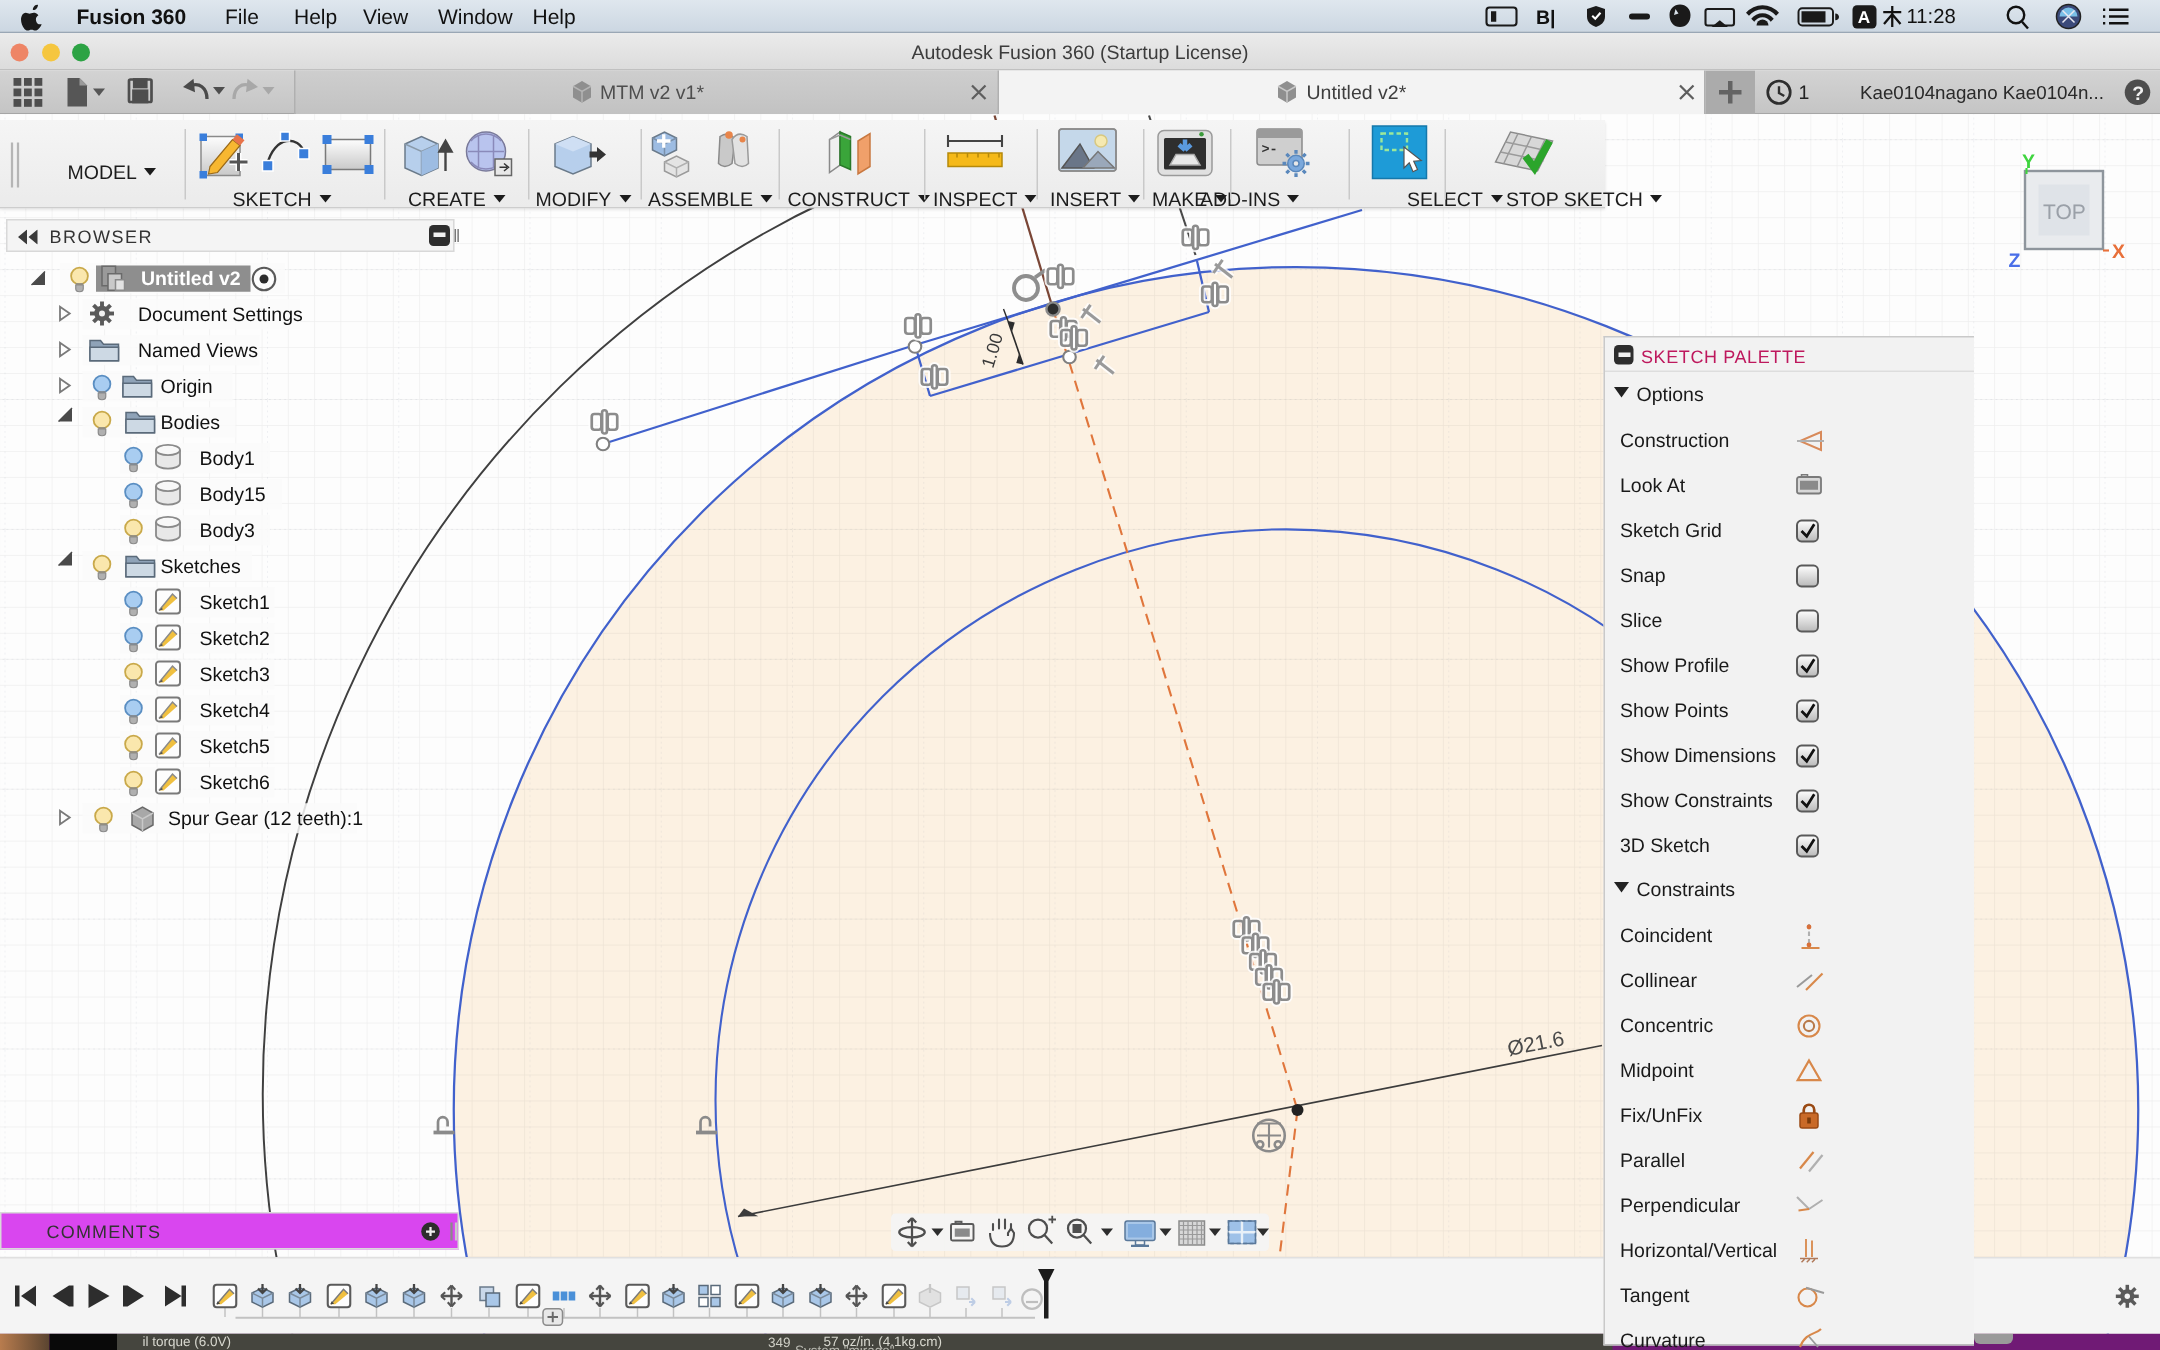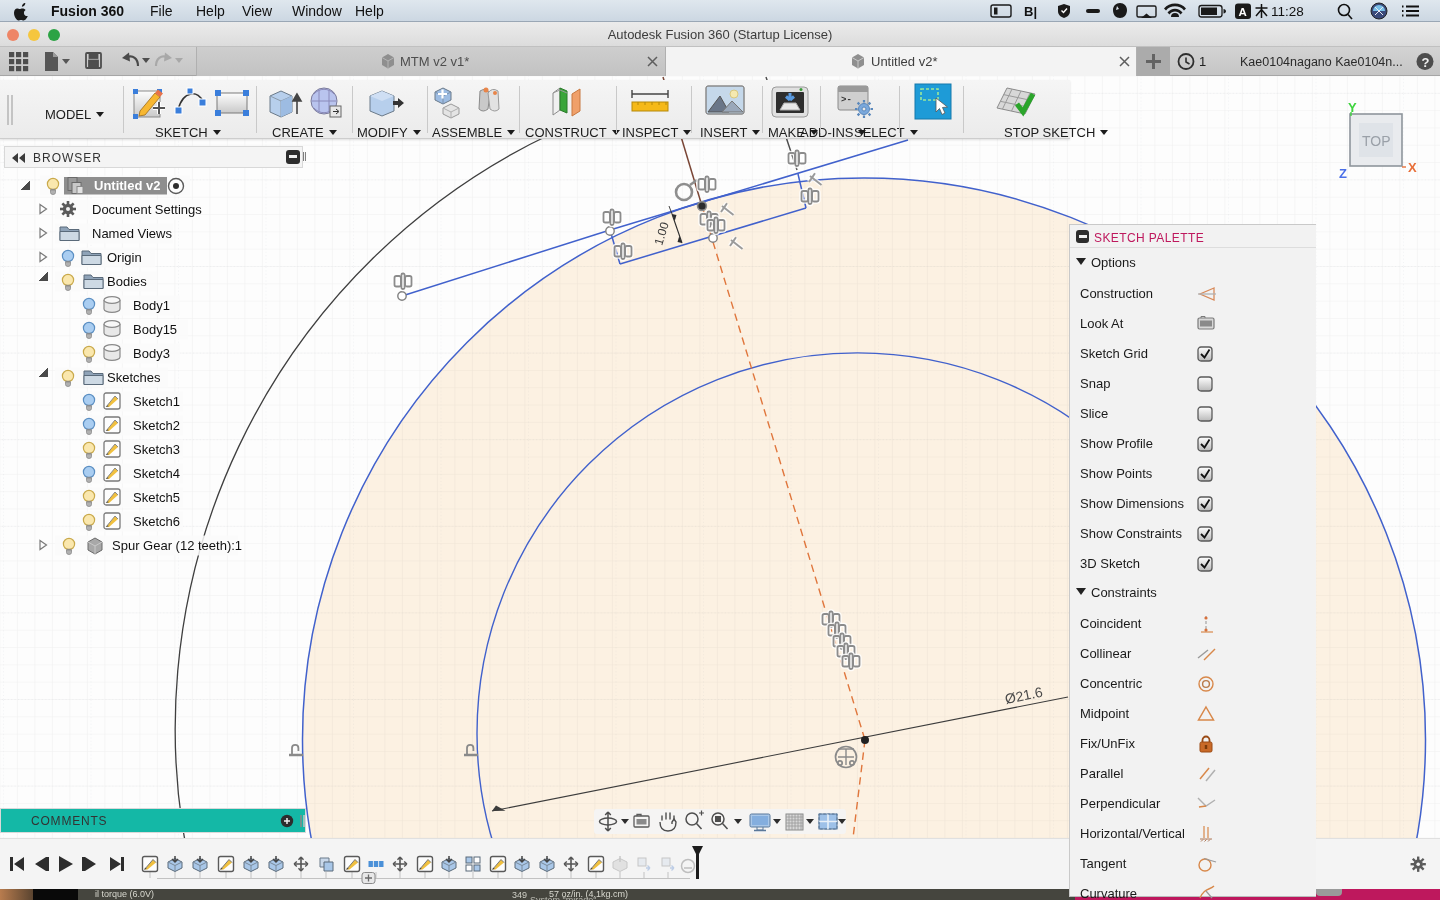--- a/index.html
+++ b/index.html
@@ -18,24 +18,24 @@
 #ribbon{left:0;top:80px;width:1070px;height:59px;background:linear-gradient(#f5f5f5,#ebebeb);border-bottom:1px solid #cdcdcd;box-shadow:0 1px 2px rgba(0,0,0,.12)}
 .rlbl{position:absolute;top:45px;font-size:13px;color:#1c1c1c;white-space:nowrap}
 .rdiv{position:absolute;top:6px;height:47px;width:1px;background:#c9c9c9}
 .caret{display:inline-block;width:0;height:0;border-left:4.5px solid transparent;border-right:4.5px solid transparent;border-top:5px solid #1c1c1c;margin-left:5px;vertical-align:2px}
 
 #bheader{left:4px;top:146px;width:299px;height:22px;background:rgba(243,243,243,.95);border:1px solid #d8d8d8;font-size:12px;color:#333}
 
 #palette{z-index:40;left:1069px;top:224px;width:247px;height:673px;background:#f2f2f2;border-left:1px solid #c9c9c9;border-top:1px solid #c9c9c9;border-bottom:1px solid #bbb}
 #palette .hdr{position:absolute;left:0;top:0;width:100%;height:23px;border-bottom:1px solid #ddd;font-size:12px;color:#222;letter-spacing:.4px}
 
-#comments{left:0;top:808px;width:306px;height:25px;background:#14b8a6;border:1px solid #d9d9d9;font-size:12px;color:#333}
+#comments{left:0;top:808px;width:306px;height:25px;background:#d946ef;border:1px solid #d9d9d9;font-size:12px;color:#333}
 #navbar{left:594px;top:809px;width:252px;height:25px;background:rgba(244,244,244,.92);border-radius:3px}
 #timeline{z-index:10;left:0;top:838px;width:1440px;height:51px;background:#f4f4f4;border-top:1px solid #e0e0e0}
-#darkstrip{z-index:5;left:0;top:889px;width:1440px;height:11px;background:#be185d}
+#darkstrip{z-index:5;left:0;top:889px;width:1440px;height:11px;background:#701a75}
 </style></head>
 <body>
 <svg id="canvas" class="abs" style="left:0;top:76px" width="1440" height="824" viewBox="0 76 1440 824">
  <defs>
   <pattern id="gmin" width="17.5" height="17.32" patternUnits="userSpaceOnUse" x="-0.6" y="6.2">
     <path d="M17.5 0 L0 0 0 17.32" fill="none" stroke="#000" stroke-opacity="0.055" stroke-width="1"></path>
   </pattern>
   <pattern id="gmaj" width="87.5" height="86.6" patternUnits="userSpaceOnUse" x="3" y="6.2">
     <path d="M87.5 0 L0 0 0 86.6" fill="none" stroke="#5a6a88" stroke-opacity="0.13" stroke-width="1" stroke-dasharray="1.2,2.2"></path>
   </pattern>
@@ -281,21 +281,21 @@
  <span class="rlbl" style="left:45px;top:27px">MODEL<span class="caret"></span></span>
  <span class="rlbl" style="left:155px">SKETCH<span class="caret"></span></span>
  <span class="rlbl" style="left:272px">CREATE<span class="caret"></span></span>
  <span class="rlbl" style="left:357px">MODIFY<span class="caret"></span></span>
  <span class="rlbl" style="left:432px">ASSEMBLE<span class="caret"></span></span>
  <span class="rlbl" style="left:525px">CONSTRUCT<span class="caret"></span></span>
  <span class="rlbl" style="left:622px">INSPECT<span class="caret"></span></span>
  <span class="rlbl" style="left:700px">INSERT<span class="caret"></span></span>
  <span class="rlbl" style="left:768px">MAKE<span class="caret"></span></span>
  <span class="rlbl" style="left:800px">ADD-INS<span class="caret"></span></span>
- <span class="rlbl" style="left:854px">SELECT<span class="caret"></span></span>
+ <span class="rlbl" style="left:938px">SELECT<span class="caret"></span></span>
  <span class="rlbl" style="left:1004px">STOP SKETCH<span class="caret"></span></span>
  <div class="rdiv" style="left:123px"></div>
  <div class="rdiv" style="left:256px"></div>
  <div class="rdiv" style="left:352px"></div>
  <div class="rdiv" style="left:427px"></div>
  <div class="rdiv" style="left:519px"></div>
  <div class="rdiv" style="left:616px"></div>
  <div class="rdiv" style="left:691px"></div>
  <div class="rdiv" style="left:762px"></div>
  <div class="rdiv" style="left:820px"></div>

